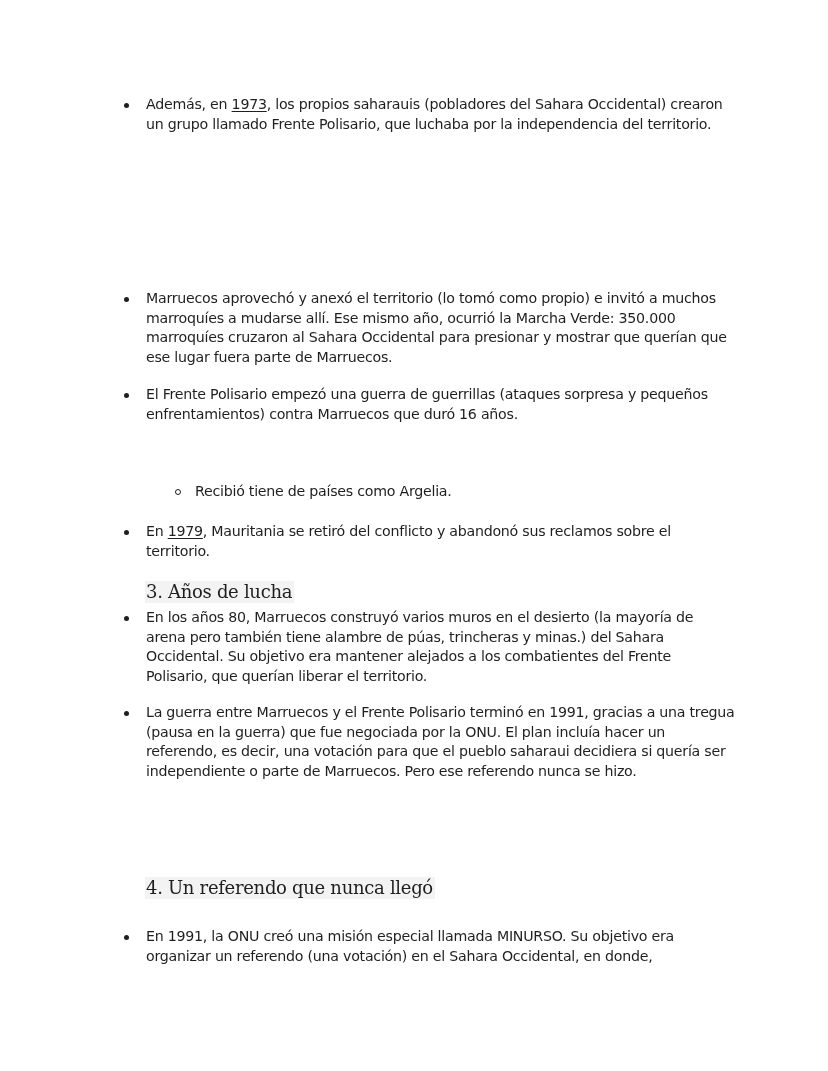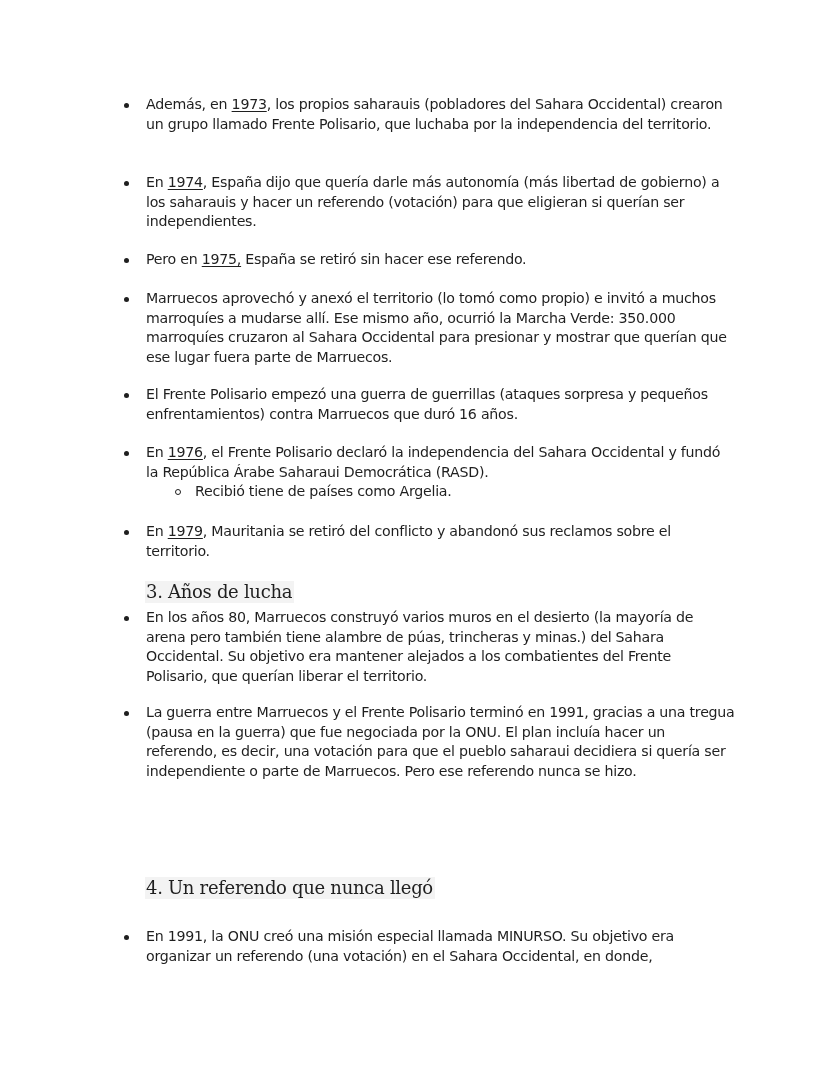--- a/index.html
+++ b/index.html
@@ -19,39 +19,30 @@
 </style>
 </head>
 <body>
 
 <div class="page">
 
   <div class="item" style="top:95px">
     <span>Además, en </span><span class="u">1973</span><span>, los propios saharauis (pobladores del Sahara Occidental) crearon un grupo llamado Frente Polisario, que luchaba por la independencia del territorio.</span>
   </div>
 
-  <div class="item" style="top:173px">
-    <span>En </span><span class="u">1974</span><span>, España dijo que quería darle más autonomía (más libertad de gobierno) a los saharauis y hacer un referendo (votación) para que eligieran si querían ser independientes.</span>
-  </div>
 
-  <div class="item" style="top:250px">
-    <span>Pero en </span><span class="u">1975,</span><span> España se retiró sin hacer ese referendo.</span>
-  </div>
 
   <div class="item" style="top:289px">
     <span>Marruecos aprovechó y anexó el territorio (lo tomó como propio) e invitó a muchos marroquíes a mudarse allí. Ese mismo año, ocurrió la Marcha Verde: 350.000 marroquíes cruzaron al Sahara Occidental para presionar y mostrar que querían que ese lugar fuera parte de Marruecos.</span>
   </div>
 
   <div class="item" style="top:385px">
     <span>El Frente Polisario empezó una guerra de guerrillas (ataques sorpresa y pequeños enfrentamientos) contra Marruecos que duró 16 años.</span>
   </div>
 
-  <div class="item" style="top:443px">
-    <span>En </span><span class="u">1976</span><span>, el Frente Polisario declaró la independencia del Sahara Occidental y fundó la República Árabe Saharaui Democrática (RASD).</span>
-  </div>
   <div class="sub" style="top:482px">
     <span>Recibió tiene de países como Argelia.</span>
   </div>
 
   <div class="item" style="top:522px">
     <span>En </span><span class="u">1979</span><span>, Mauritania se retiró del conflicto y abandonó sus reclamos sobre el territorio.</span>
   </div>
 
   <div class="heading" style="top:581px">3. Años de lucha</div>
 

